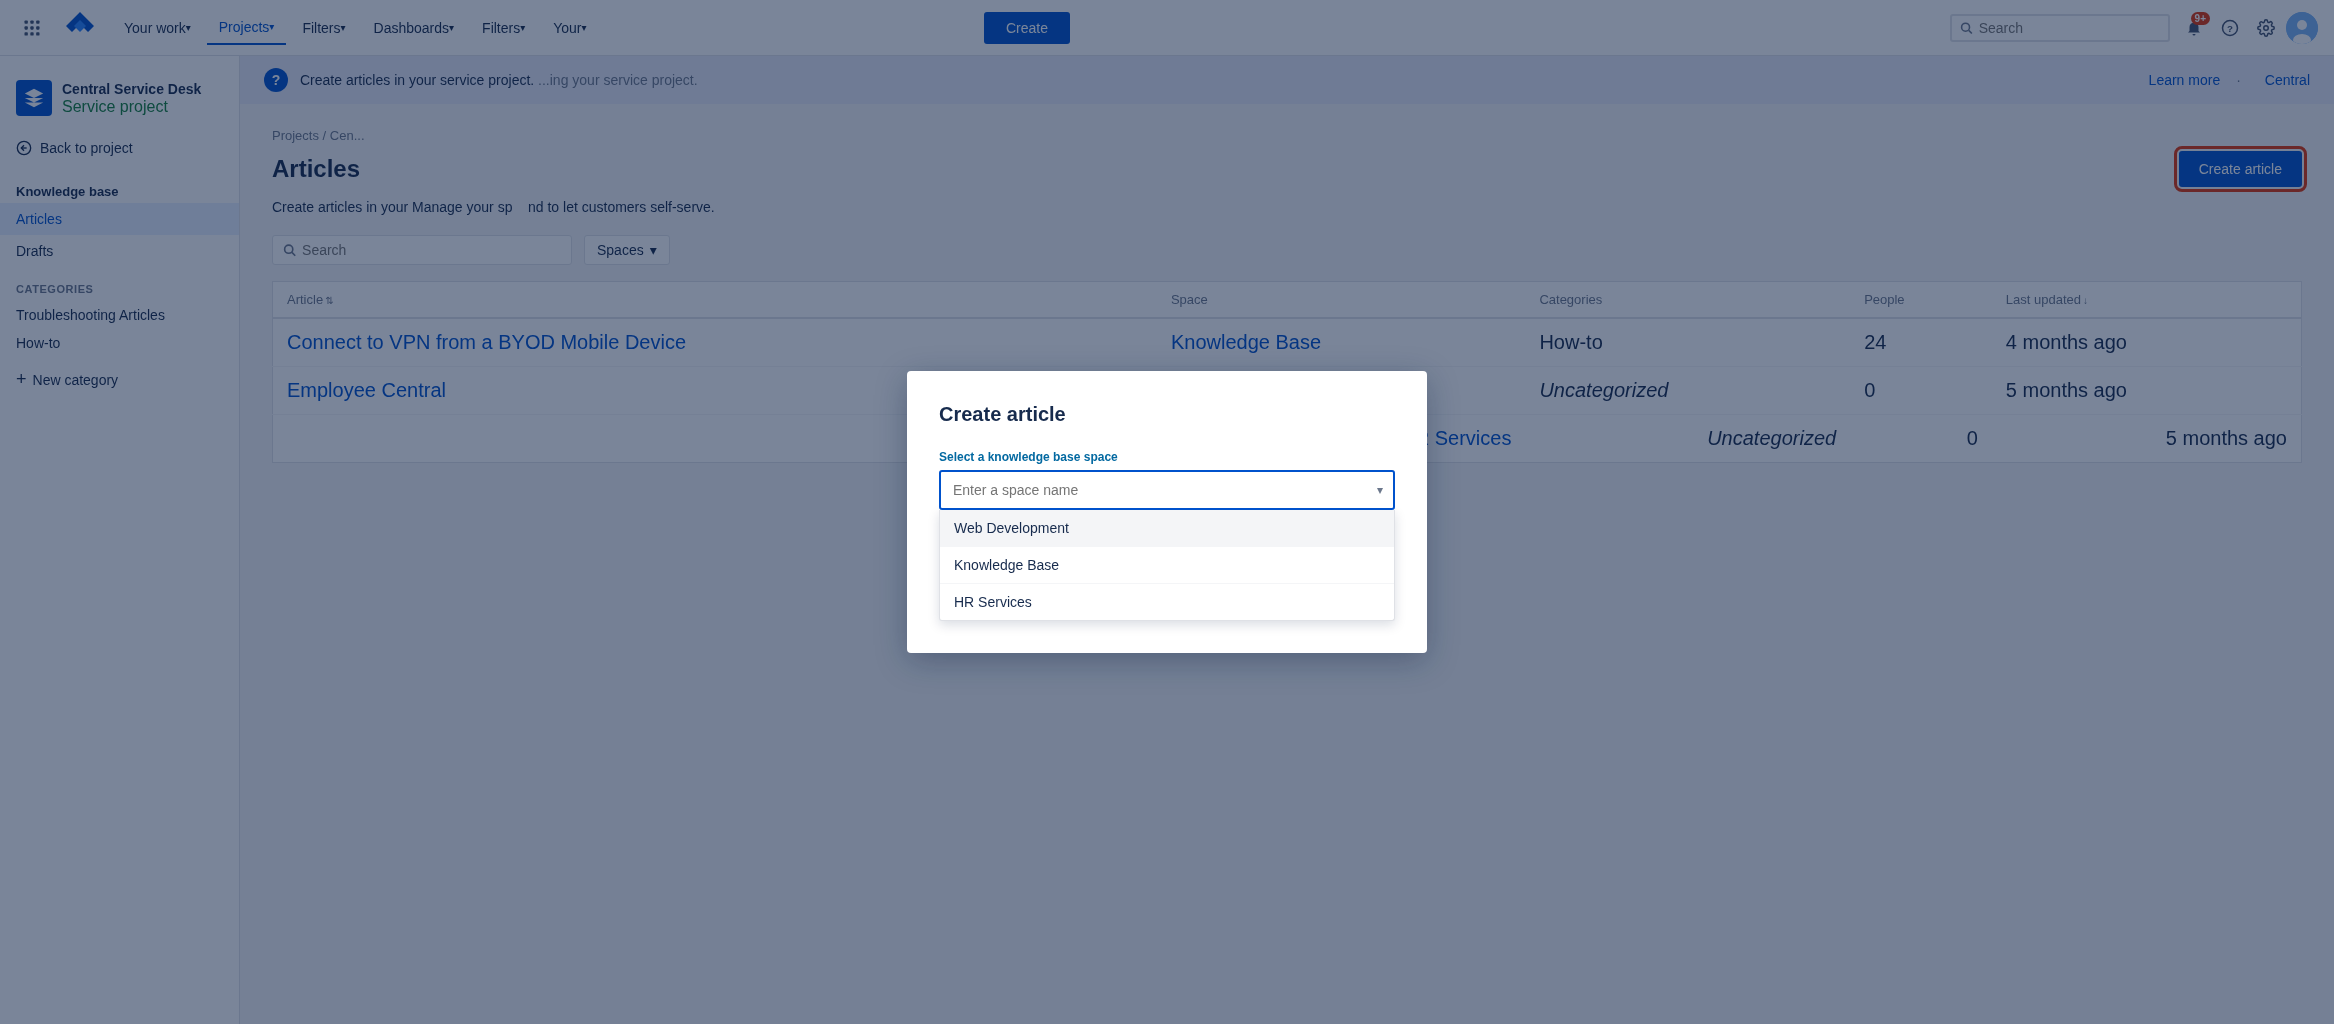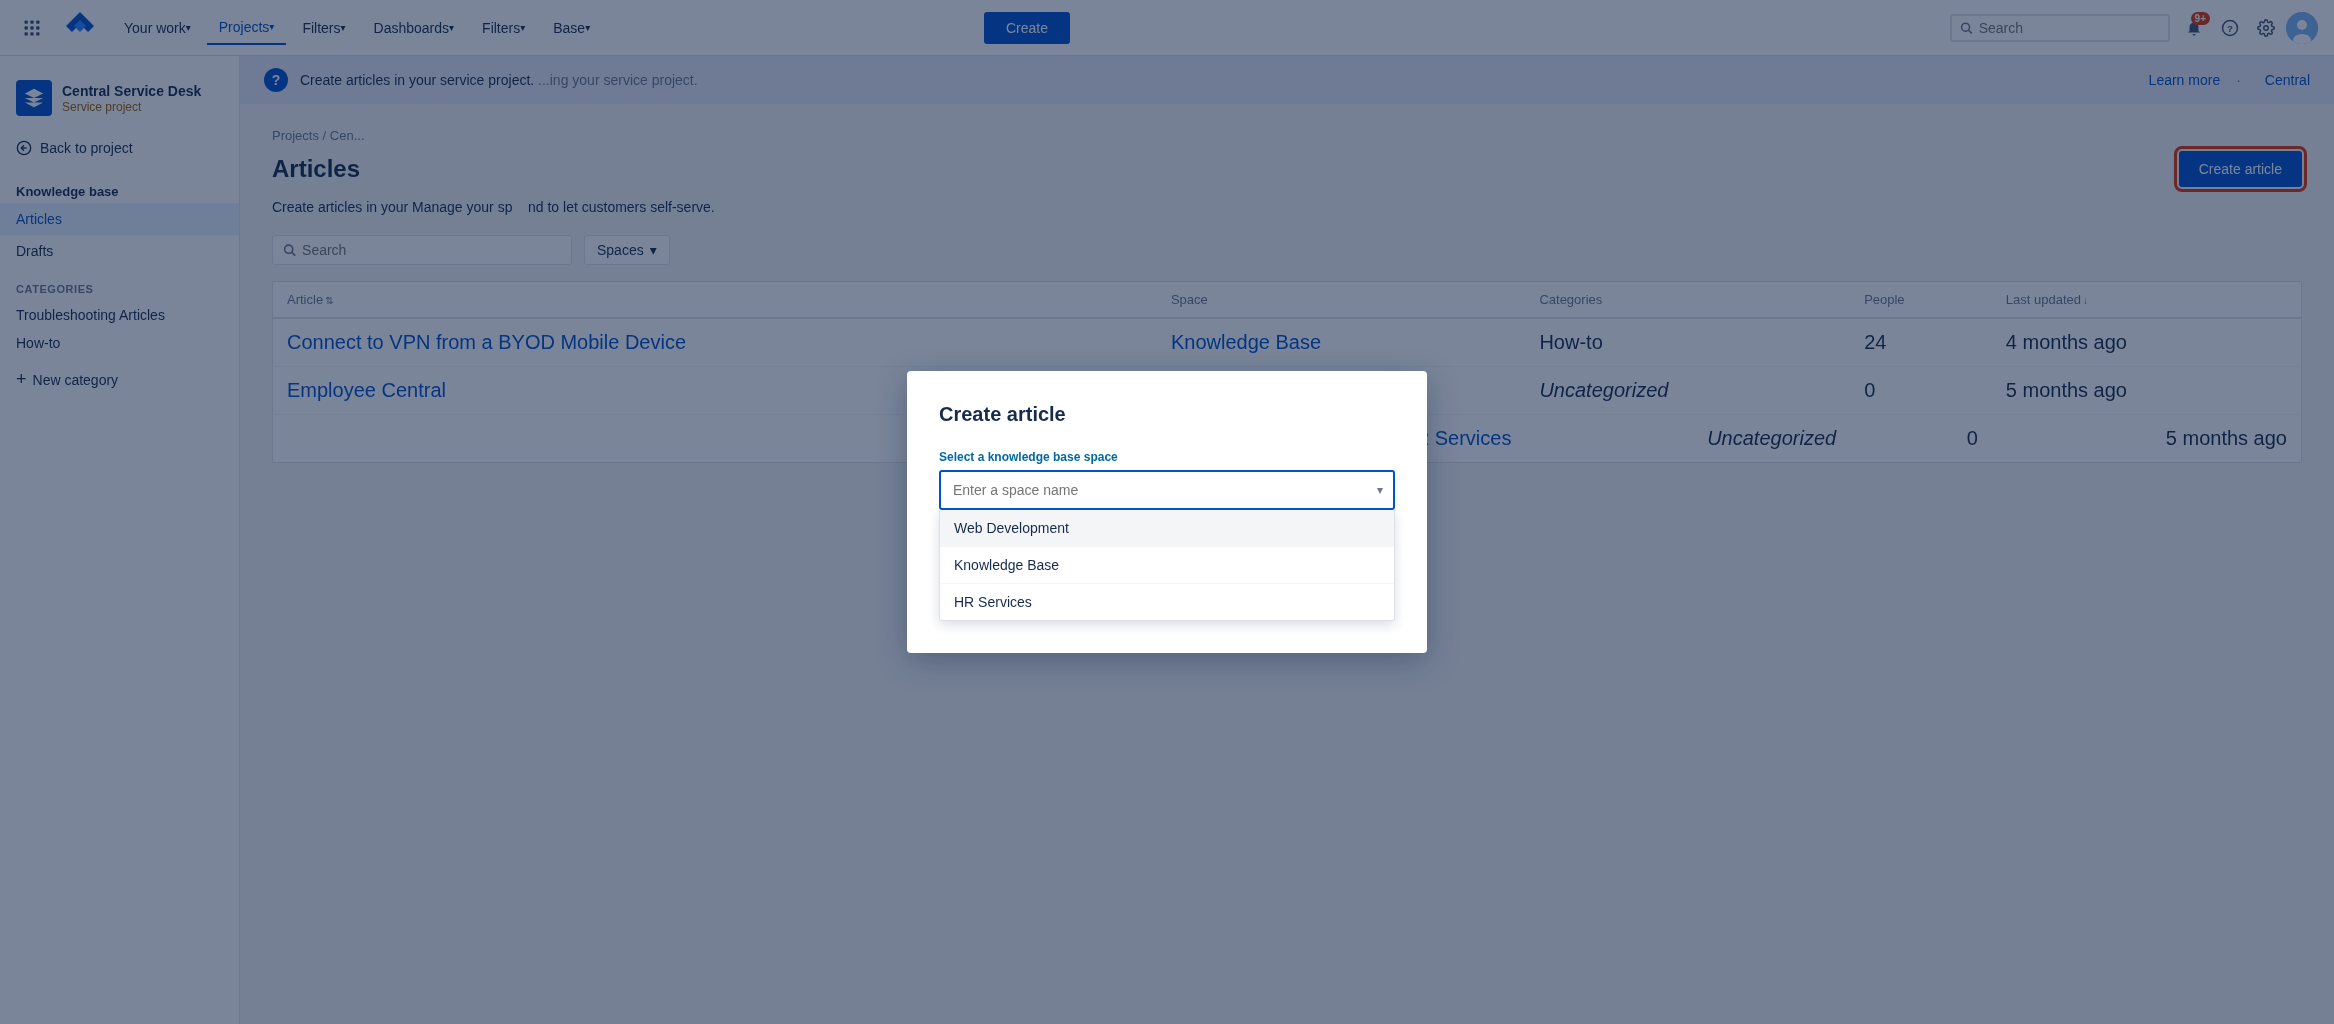--- a/index.html
+++ b/index.html
@@ -41,21 +41,21 @@
     
     .layout { display: flex; height: calc(100vh - 56px); }
 
     
     .sidebar { width: 240px; background: #fff; border-right: 1px solid #dfe1e6; flex-shrink: 0; overflow-y: auto; padding: 16px 0; }
     .sidebar-project { display: flex; align-items: center; gap: 10px; padding: 8px 16px 16px; }
     .sidebar-project-icon { width: 36px; height: 36px; background: #0052cc; border-radius: 4px; display: flex; align-items: center; justify-content: center; }
     .sidebar-project-icon svg { width: 22px; height: 22px; }
     .sidebar-project-info { }
     .sidebar-project-name { font-weight: 600; font-size: 14px; color: #172b4d; line-height: 1.3; }
-    .sidebar-project-type { font-size: 12px; color: #a16207; }
+    .sidebar-project-type { font-size: 16px; color: #15803d; }
     .sidebar-back { display: flex; align-items: center; gap: 8px; padding: 8px 16px; color: #172b4d; cursor: pointer; margin-bottom: 8px; }
     .sidebar-section-title { font-size: 13px; font-weight: 600; color: #172b4d; padding: 12px 16px 4px; }
     .sidebar-item {
       padding: 8px 16px; cursor: pointer; font-size: 14px; color: #172b4d; display: block;
     }
     .sidebar-item.active { background: #e8f0fe; color: #0052cc; font-weight: 500; border-radius: 0; }
     .sidebar-categories-label { font-size: 11px; font-weight: 700; color: #6b778c; text-transform: uppercase; letter-spacing: 0.05em; padding: 16px 16px 6px; }
     .sidebar-category { padding: 6px 16px; cursor: pointer; font-size: 14px; color: #172b4d; }
     .sidebar-new-category { display: flex; align-items: center; gap: 6px; padding: 8px 16px; color: #172b4d; cursor: pointer; font-size: 14px; margin-top: 4px; }
     .sidebar-new-category .plus { font-size: 18px; font-weight: 300; }
@@ -172,21 +172,21 @@
     </div>
     <div class="topnav-item">
       <span>Dashboards</span>
         <span class="chevron">▾</span>
     </div>
     <div class="topnav-item">
       <span>Filters</span>
         <span class="chevron">▾</span>
     </div>
     <div class="topnav-item">
-      <span>Base</span>
+      <span>Your</span>
         <span class="chevron">▾</span>
     </div>
   </div>
   <button class="topnav-create">Create</button>
   <div style="flex:1"></div>
   <div class="topnav-search">
     <svg width="14" height="14" viewBox="0 0 16 16" fill="#6b778c">
         <circle cx="7" cy="7" r="5" stroke="#6b778c" stroke-width="2" fill="none"></circle>
         <line x1="11" y1="11" x2="15" y2="15" stroke="#6b778c" stroke-width="2"></line>
       </svg>

